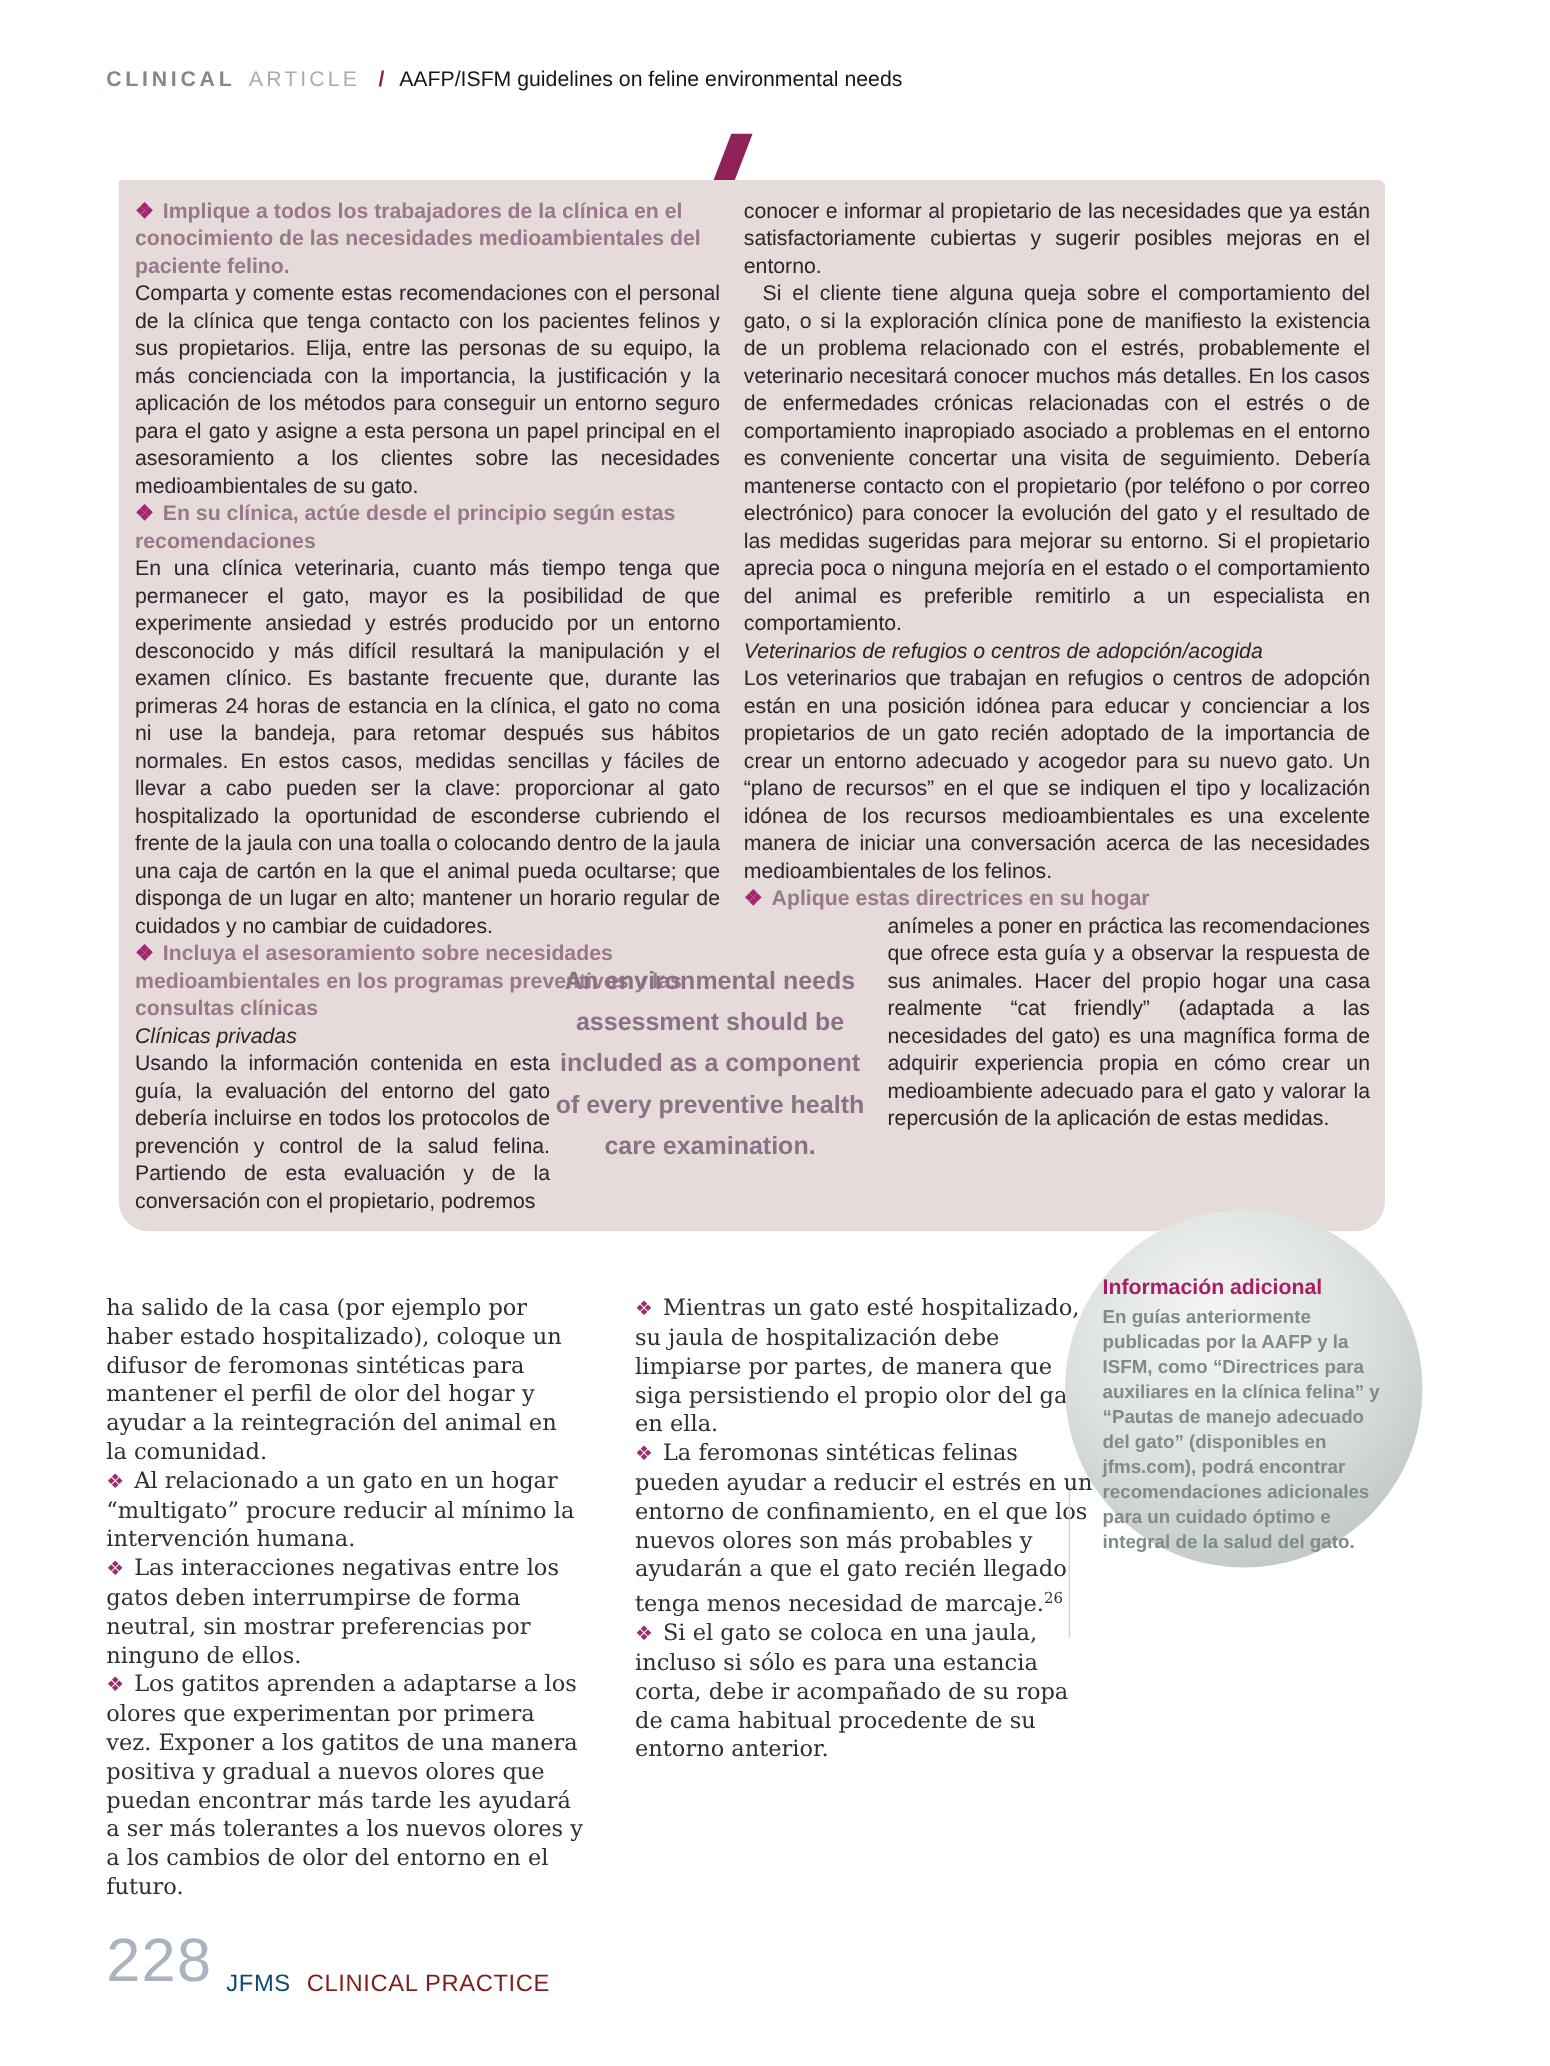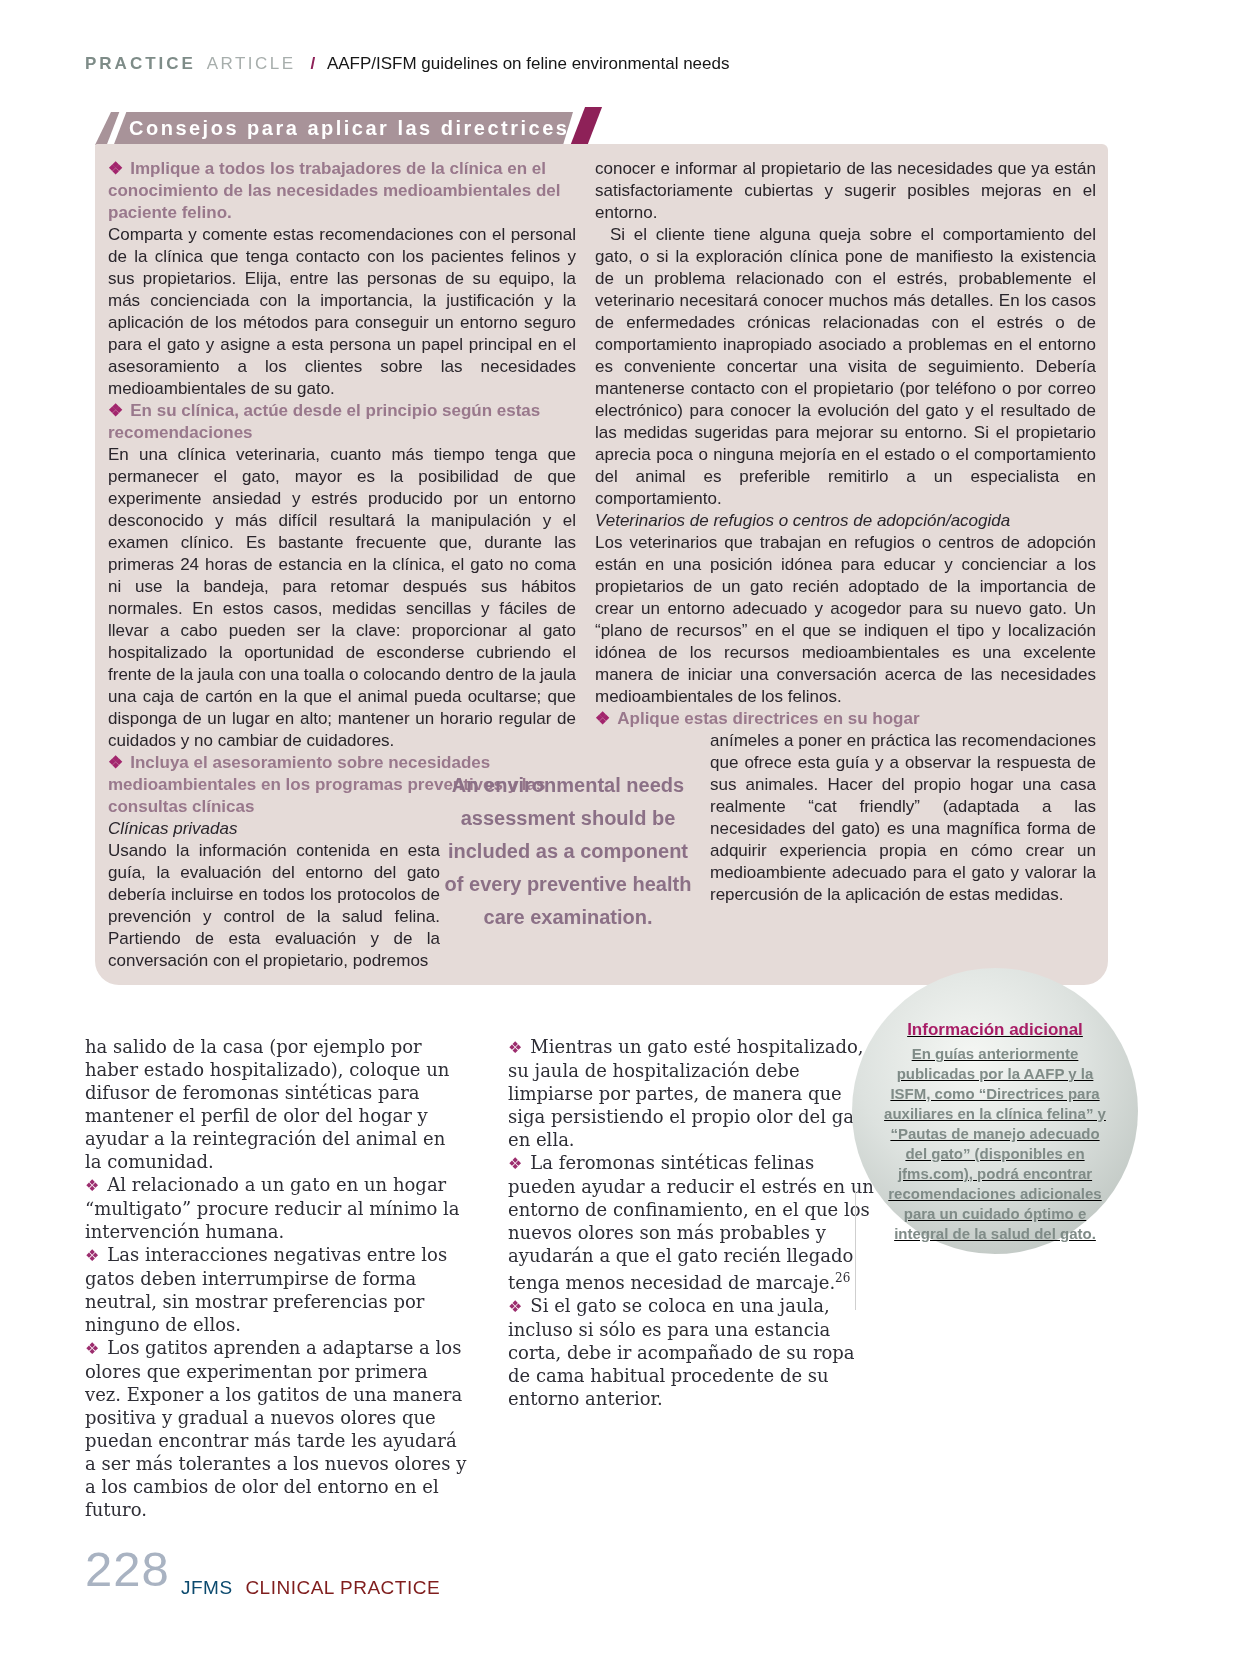--- a/index.html
+++ b/index.html
@@ -46,46 +46,42 @@
   .scol-2{left:508px;width:374px;}
   .sp{margin:0;}
   .blt2{color:#9c2d6e;margin-right:8px;font-family:"Liberation Sans",sans-serif;font-size:16px;}
   .sp sup{font-size:12px;}
 
   .divider{position:absolute;left:855px;top:1192px;width:1px;height:118px;background:#cfcfcf;}
 
   
   .info-circle{position:absolute;left:852px;top:968px;width:286px;height:286px;border-radius:50%;
                background:radial-gradient(circle at 42% 32%, #f5f7f4 0%, #dde2df 45%, #c3cac6 78%, #b2bab6 100%);
-               box-sizing:border-box;padding:52px 30px 0 30px;text-align:center;text-decoration:underline;}
+               box-sizing:border-box;padding:52px 30px 0 30px;}
   .info-title{font-size:17px;font-weight:bold;color:#a81d66;margin:0 0 4px 0;}
   .info-body{font-size:15px;line-height:20px;color:#7f8b87;font-weight:bold;margin:0;}
 
   
   .pageno{position:absolute;left:85px;top:1541px;font-size:49px;color:#a9b3c2;letter-spacing:1px;}
   .journal{position:absolute;left:181px;top:1577px;font-size:19px;letter-spacing:0.5px;white-space:nowrap;}
   .journal .jname{color:#0c4a6e;text-align:right;}
   .journal .jsuffix{color:#7f1d1d;margin-left:7px;}
 </style>
 </head>
 <body>
 
 <div id="page">
 
   <div class="kicker">
-    <span class="special">PRACTICE</span>
+    <span class="special">CLINICAL</span>
     <span class="article">ARTICLE</span>
     <span class="sep">/</span>
     <span class="topic">AAFP/ISFM guidelines on feline environmental needs</span>
   </div>
 
-  <div class="banner">
-    <span class="whitecut"></span>
-    <span class="txt">Consejos para aplicar las directrices</span>
-  </div>
   <div class="banner-slash"></div>
 
   <div class="box">
 
     <div class="bcol bcol-l">
       <p class="bx-h"><span class="blt">❖</span><span>Implique a todos los trabajadores de la clínica en el conocimiento de las necesidades medioambientales del paciente felino.</span></p>
       <p class="bx-p">Comparta y comente estas recomendaciones con el personal de la clínica que tenga contacto con los pacientes felinos y sus propietarios. Elija, entre las personas de su equipo, la más concienciada con la importancia, la justificación y la aplicación de los métodos para conseguir un entorno seguro para el gato y asigne a esta persona un papel principal en el asesoramiento a los clientes sobre las necesidades medioambientales de su gato.</p>
       <p class="bx-h"><span class="blt">❖</span><span>En su clínica, actúe desde el principio según estas recomendaciones</span></p>
       <p class="bx-p">En una clínica veterinaria, cuanto más tiempo tenga que permanecer el gato, mayor es la posibilidad de que experimente ansiedad y estrés producido por un entorno desconocido y más difícil resultará la manipulación y el examen clínico. Es bastante frecuente que, durante las primeras 24 horas de estancia en la clínica, el gato no coma ni use la bandeja, para retomar después sus hábitos normales. En estos casos, medidas sencillas y fáciles de llevar a cabo pueden ser la clave: proporcionar al gato hospitalizado la oportunidad de esconderse cubriendo el frente de la jaula con una toalla o colocando dentro de la jaula una caja de cartón en la que el animal pueda ocultarse; que disponga de un lugar en alto; mantener un horario regular de cuidados y no cambiar de cuidadores.</p>
       <p class="bx-h"><span class="blt">❖</span><span>Incluya el asesoramiento sobre necesidades medioambientales en los programas preventivos y las consultas clínicas</span></p>

